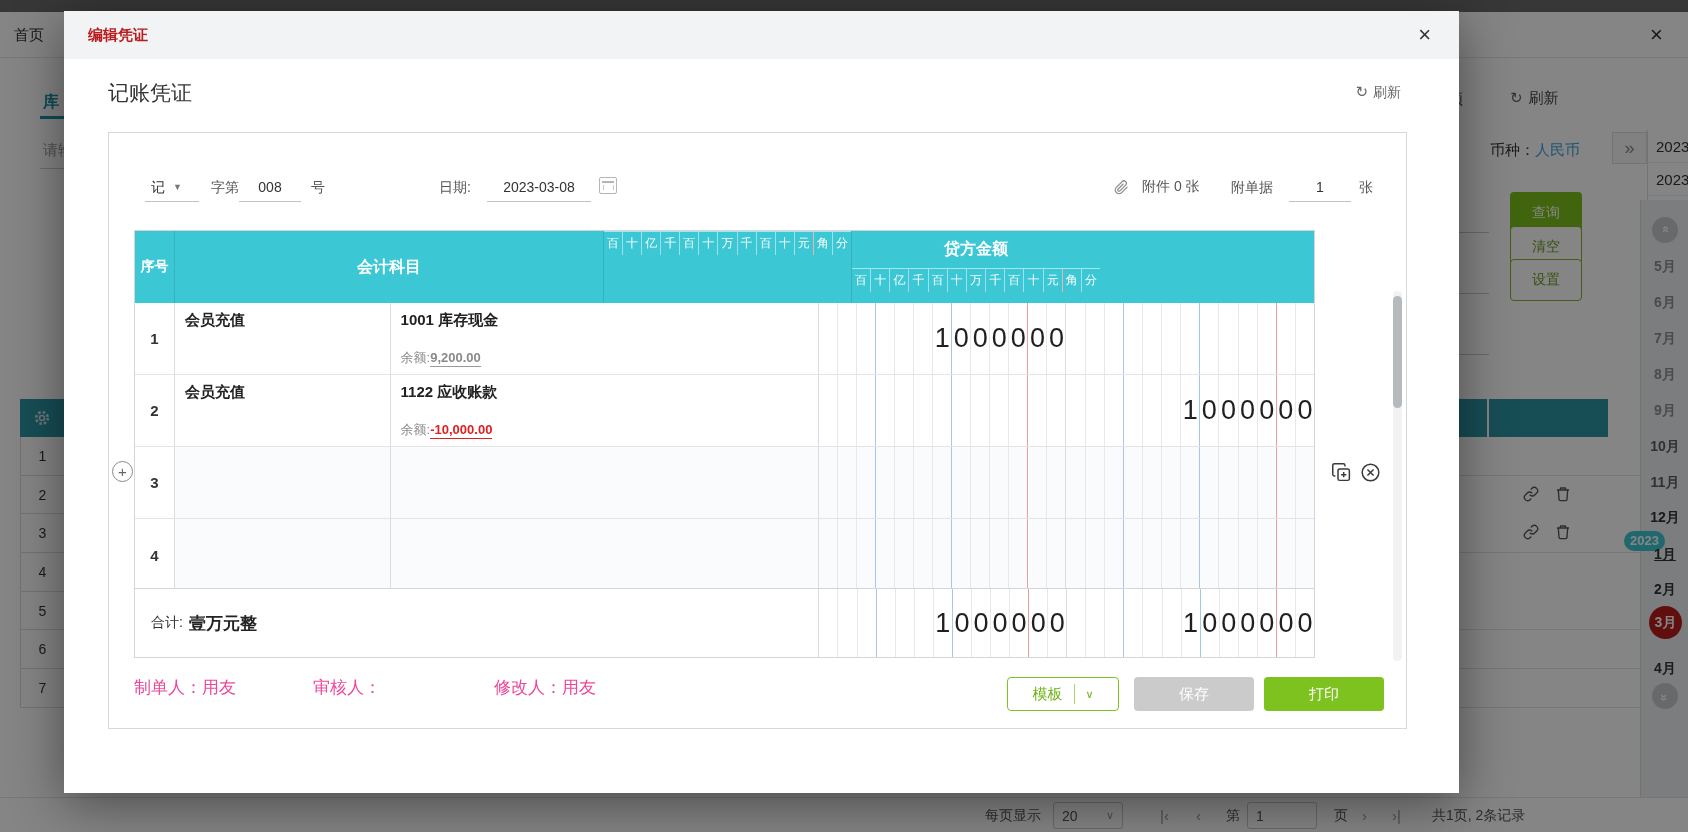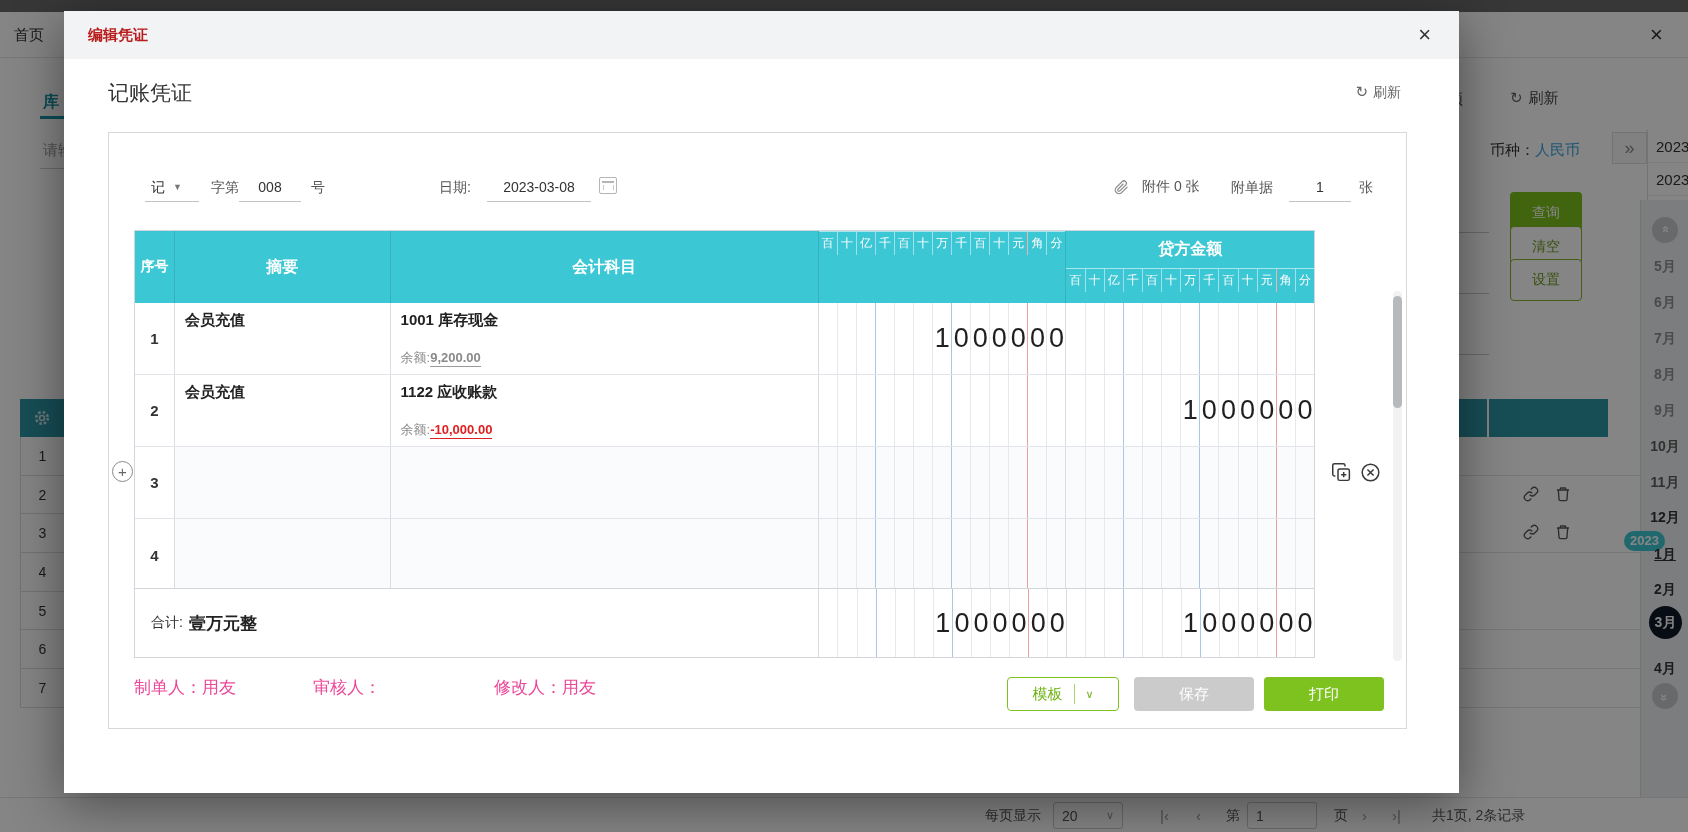--- a/index.html
+++ b/index.html
@@ -46,21 +46,21 @@
   .pp-date { height:33px; line-height:33px; padding-left:8px; font-size:15px; color:#333; border-bottom:1px solid #eee; white-space:nowrap; }
   .pp-col { position:absolute; left:1640px; top:200px; width:48px; height:632px; background:#edeff1; border-left:1px solid #dcdcdc; }
   .pp-item { position:absolute; left:0; width:48px; text-align:center; font-size:14px; font-weight:bold; }
   .pp-item.m-light { color:#8f8f8f; } .pp-item.m-mid { color:#5d5d5d; } .pp-item.m-dark,.pp-item.m-norm { color:#333; }
   .pp-circle { position:absolute; left:11px; width:26px; height:26px; border-radius:50%; background:#c7c9cc;
                color:#fff; display:flex; align-items:center; justify-content:center; font-size:13px; }
   .pp-circle .chev { display:inline-block; transform:rotate(-90deg); letter-spacing:-2px; font-weight:bold; }
   .pp-circle.down .chev { transform:rotate(90deg); }
   .pp-year { position:absolute; left:-17px; top:331px; width:41px; height:20px; background:#3cc7d4; border-radius:10px;
              color:#fff; font-size:13px; font-weight:bold; text-align:center; line-height:20px; }
-  .pp-active { position:absolute; left:8px; top:406px; width:33px; height:33px; background:#0f172a; border-radius:50%;
+  .pp-active { position:absolute; left:8px; top:406px; width:33px; height:33px; background:#b91c1c; border-radius:50%;
                color:#fff; font-size:14px; font-weight:bold; display:flex; align-items:center; justify-content:center; }
   
   .bg-pager { position:absolute; left:0; top:797px; width:1688px; height:35px; background:#fff; border-top:1px solid #e5e5e5; }
   .pg-txt { position:absolute; top:0; height:35px; line-height:35px; font-size:14px; color:#555; }
   .pg-box { position:absolute; top:4px; height:27px; border:1px solid #c9c9c9; border-radius:3px; background:#fff;
             font-size:14px; color:#555; display:flex; align-items:center; }
   .pg-ic { position:absolute; top:0; height:35px; line-height:35px; font-size:15px; color:#9a9a9a; }
 
   .overlay { position:absolute; inset:0; background:rgba(0,0,0,0.48); }
 
@@ -317,21 +317,20 @@
           <span>附件 0 张</span>
         </div>
         <div class="vh-lab" style="left:1122px; color:#555;">附单据</div>
         <div class="vh-val" style="left:1184px; width:54px;">1</div>
         <div class="u-line" style="left:1180px; width:62px;"></div>
         <div class="vh-lab" style="left:1250px;">张</div>
 
         <div class="v-table">
           <div class="t-head">
             <div class="h-cell h-idx">序号</div>
-            <div class="h-cell h-sum">摘要</div>
             <div class="h-cell h-acct">会计科目</div>
             <div class="h-amt" style="border-right:1px solid rgba(0,0,0,0.10);">
               <div class="dig-row" id="dig-debit">
                   <span class="dig-cell a1">百</span>
                   <span class="dig-cell a2">十</span>
                   <span class="dig-cell a3">亿</span>
                   <span class="dig-cell a4">千</span>
                   <span class="dig-cell a5">百</span>
                   <span class="dig-cell a6">十</span>
                   <span class="dig-cell a7">万</span>

